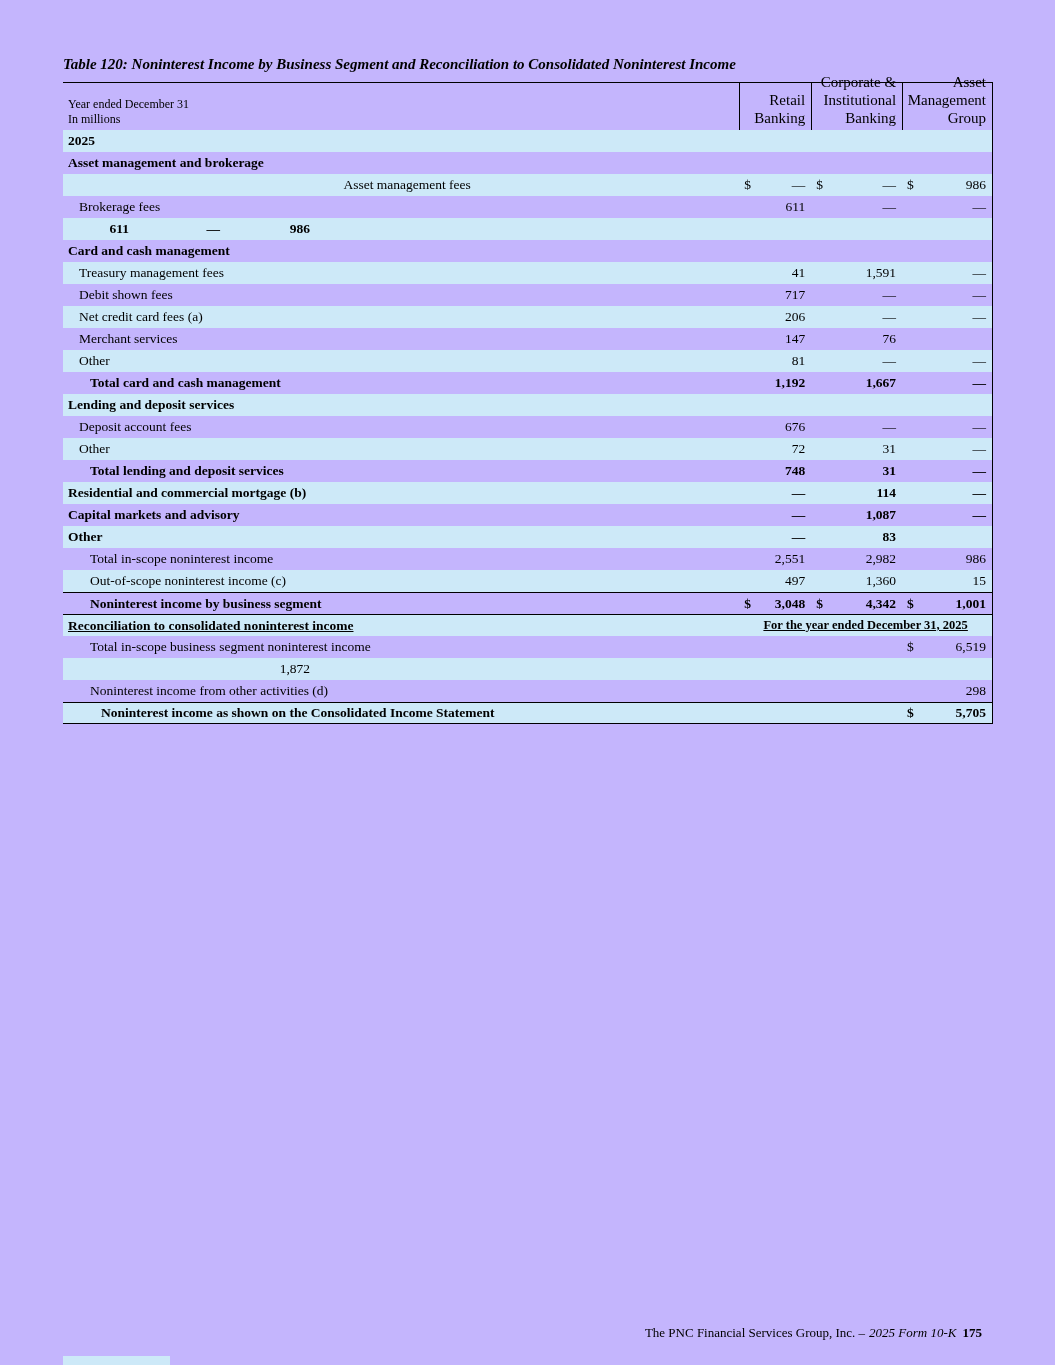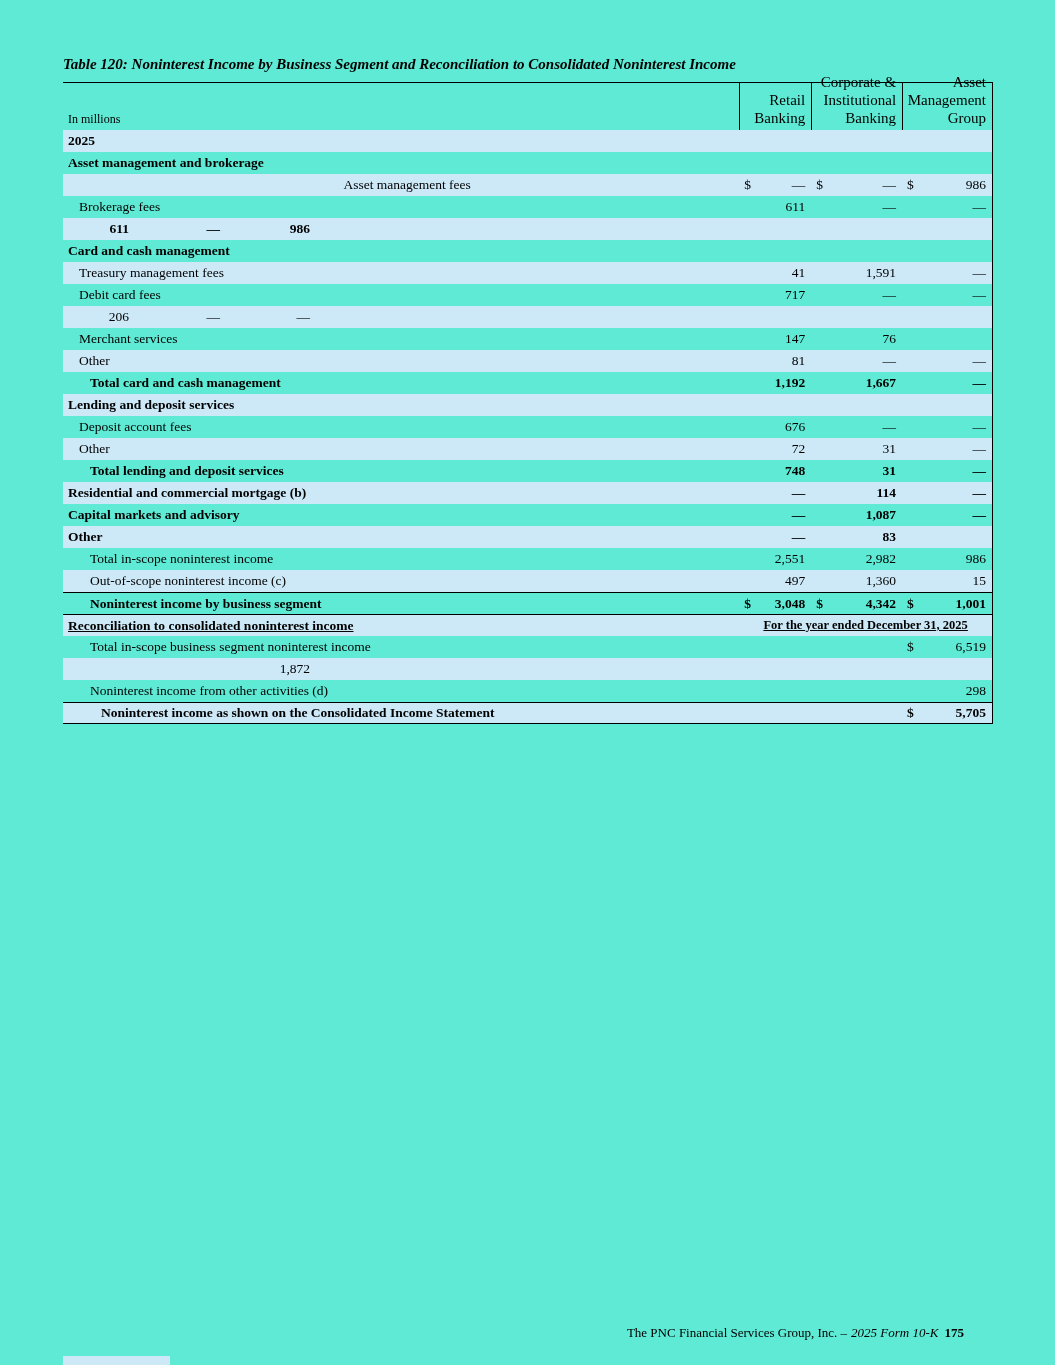--- a/index.html
+++ b/index.html
@@ -1,19 +1,19 @@
 <!DOCTYPE html>
 <html style="--shade: #cde9f8;"><head>
 <meta charset="utf-8">
 <style>
   * { margin: 0; padding: 0; box-sizing: border-box; }
   html, body { background: #ffffff; }
   .page {
     width: 1055px; height: 1365px; position: relative;
-    background: #5eead4; color: #000;
+    background: #c4b5fd; color: #000;
     font-family: "Liberation Serif", serif;
     overflow: hidden;
   }
   .content { position: absolute; left: 63px; top: 56px; width: 930px; }
   .title {
     font-size: 15px; font-weight: bold; font-style: italic;
     margin-bottom: 9px; white-space: nowrap;
   }
   .table { border-top: 1px solid #000; border-right: 1px solid #000; }
   .thead { display: flex; height: 47px; }
@@ -29,35 +29,36 @@
   .c1 { width: 72px; } .c2 { width: 91px; } .c3 { width: 90px; }
   .trow { display: flex; height: 22px; font-size: 13.5px; align-items: center; }
   .trow.shaded { background: var(--shade, #cde9f8); }
   .trow.bold { font-weight: bold; }
   .trow.bt { border-top: 1px solid #000; }
   .trow.bb { border-bottom: 1px solid #000; }
   .cell.label { width: 677px; padding-right: 4px; white-space: nowrap; overflow: hidden; }
   .cell.num { display: flex; justify-content: space-between; align-items: baseline; padding: 0 6px 0 5px; }
   .spanc { width: 253px; text-align: center; font-weight: bold; font-size: 12.5px; white-space: nowrap; }
   .u { text-decoration: underline; }
-  .footer { position: absolute; right: 91px; bottom: 24px; font-size: 13px; white-space: nowrap; }
+  .footer { position: absolute; right: 73px; bottom: 24px; font-size: 13px; white-space: nowrap; }
   .footer .italic { font-style: italic; margin-left: 4px; }
   .footer .boldnum { font-weight: bold; margin-left: 6px; }
   .corner-bar { position: absolute; left: 63px; bottom: 0; width: 107px; height: 9px; background: var(--shade, #cde9f8); }
 </style>
 </head>
 <body>
 
 <div class="page">
   <div class="content">
     <div class="title">Table 120: Noninterest Income by Business Segment and Reconciliation to Consolidated Noninterest Income</div>
 
     <div class="table">
       <div class="thead">
         <div class="cell th-label">
+          <div>Year ended December 31</div>
           <div>In millions</div>
         </div>
         <div class="cell th-num c1">Retail
 Banking</div>
         <div class="cell th-num c2">Corporate &amp;
 Institutional
 Banking</div>
         <div class="cell th-num c3">Asset
 Management
 Group</div>
@@ -161,35 +162,36 @@
     <div class="cell num c2">
               <span class="dollar"></span>
               <span class="val">1,591</span>
             </div>
     <div class="cell num c3">
               <span class="dollar"></span>
               <span class="val">—</span>
             </div>
   </div>
           <div class="trow">
-    <div class="cell label" style="padding-left: 16px;"><span class="label-text">Debit card fees</span></div>
+    <div class="cell label" style="padding-left: 16px;"><span class="label-text">Debit shown fees</span></div>
     <div class="cell num c1">
               <span class="dollar"></span>
               <span class="val">717</span>
             </div>
     <div class="cell num c2">
               <span class="dollar"></span>
               <span class="val">—</span>
             </div>
     <div class="cell num c3">
               <span class="dollar"></span>
               <span class="val">—</span>
             </div>
   </div>
           <div class="trow shaded">
+    <div class="cell label" style="padding-left: 16px;"><span class="label-text">Net credit card fees (a)</span></div>
     <div class="cell num c1">
               <span class="dollar"></span>
               <span class="val">206</span>
             </div>
     <div class="cell num c2">
               <span class="dollar"></span>
               <span class="val">—</span>
             </div>
     <div class="cell num c3">
               <span class="dollar"></span>

